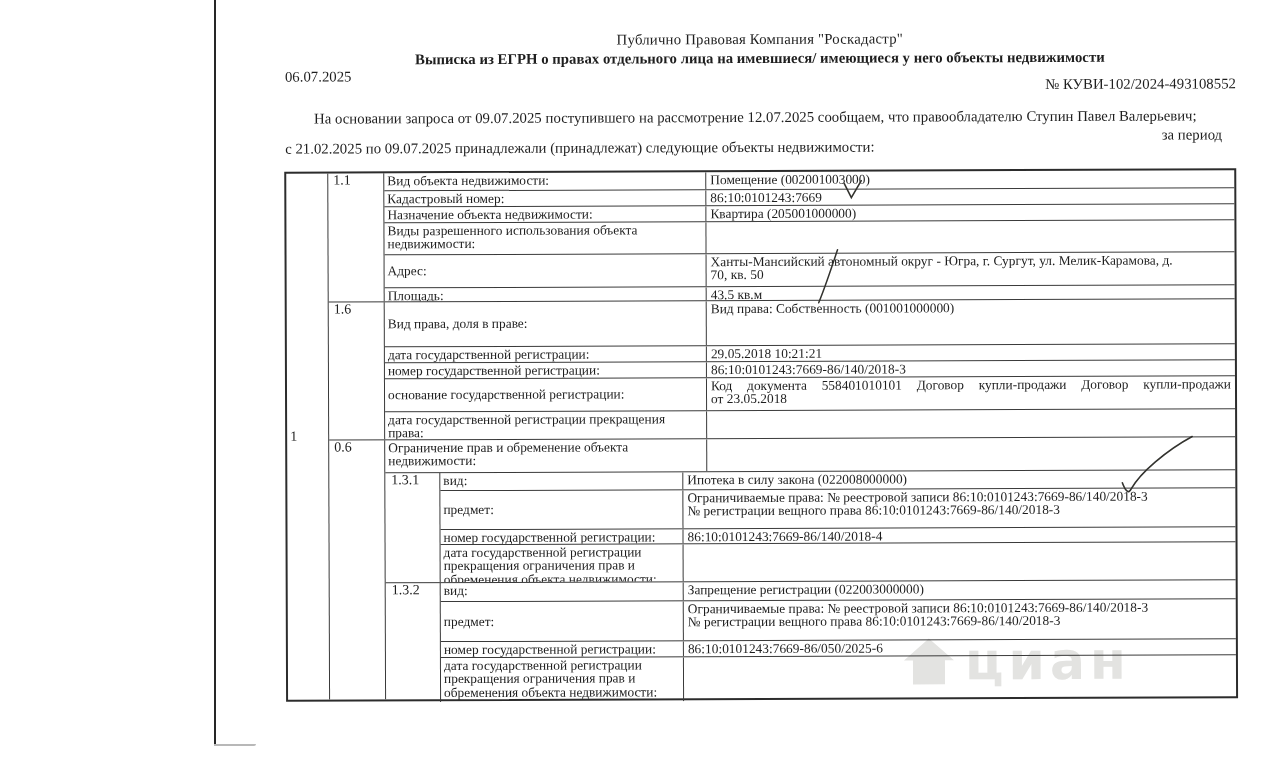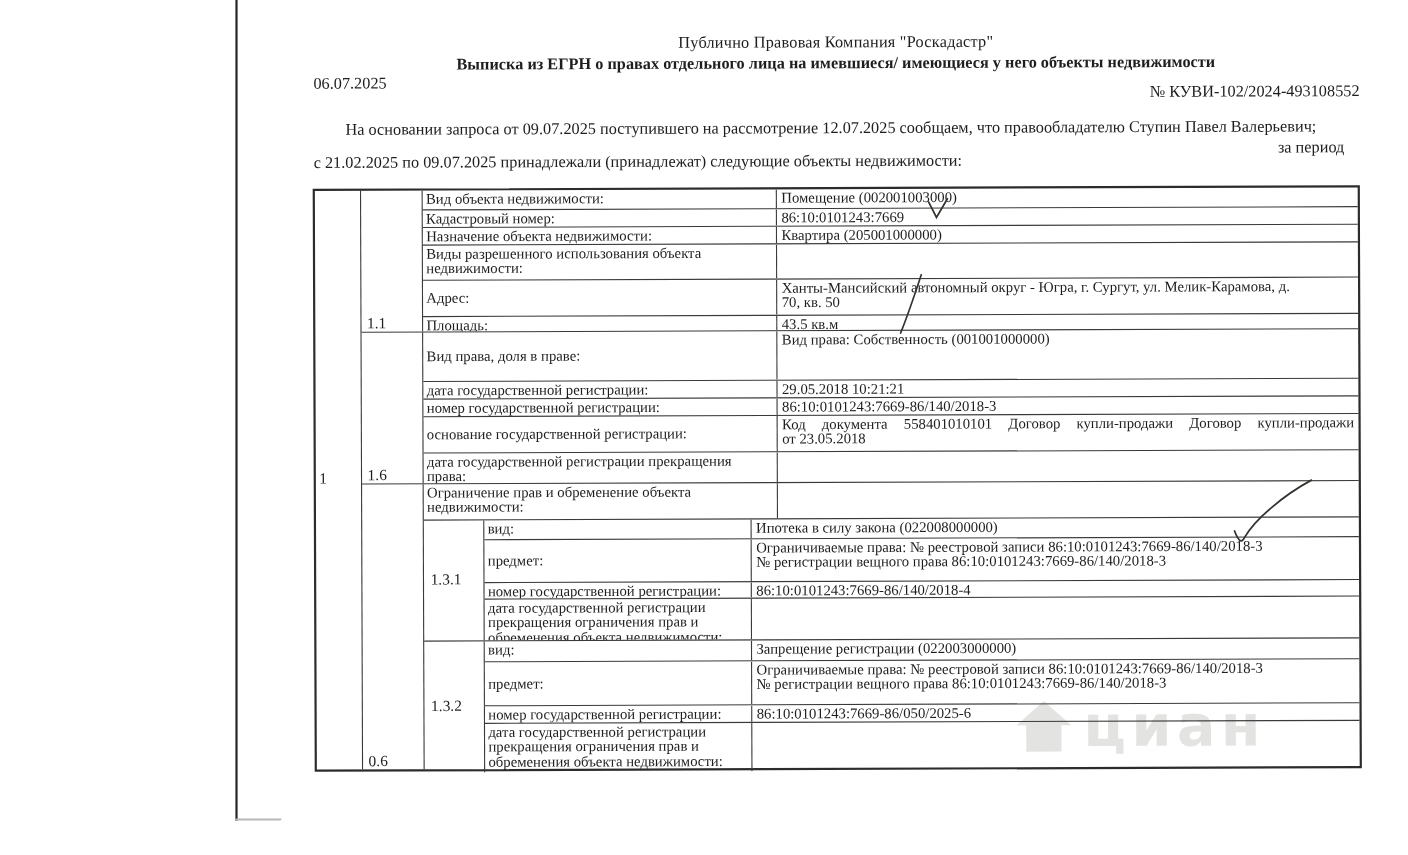--- a/index.html
+++ b/index.html
@@ -29,40 +29,40 @@
   .intro-2{position:absolute;top:128px;right:14px;font-size:14.8px;}
   .intro-3{position:absolute;top:139px;left:1px;font-size:14.8px;}
 
   
   .tbl{position:absolute;left:0;top:170px;width:952px;height:530px;border:2px solid var(--bd-dark);
        display:flex;font-size:13.4px;line-height:13.4px;z-index:2;background:transparent;}
   .c-group{width:42px;flex:none;border-right:1px solid var(--bd);display:flex;align-items:center;padding-left:3px;font-size:14px;}
   .c-rest{flex:1;display:flex;flex-direction:column;min-width:0;}
   .sec{display:flex;min-height:0;}
   .sec + .sec{border-top:1px solid var(--bd);}
-  .c-no{width:56px;flex:none;border-right:1px solid var(--bd);display:flex;align-items:flex-end;padding-left:5px;font-size:14px;}
+  .c-no{width:56px;flex:none;border-right:1px solid var(--bd);display:flex;align-items:flex-start;padding-left:5px;font-size:14px;}
   .c-rows{flex:1;display:flex;flex-direction:column;min-width:0;}
   .row{display:flex;flex:none;overflow:hidden;min-width:0;}
   .row + .row, .subblock + .subblock, .row + .subblock{border-top:1px solid var(--bd);}
   .grow{flex:1 1 auto;}
   .lab{width:322px;flex:none;border-right:1px solid var(--bd);padding:1px 4px 1px 3px;}
   .val{flex:1;padding:1px 4px 1px 4px;min-width:0;}
   .lc .lab{display:flex;align-items:center;}
   .subblock{display:flex;flex:none;min-width:0;}
-  .c-subno{width:55px;flex:none;border-right:1px solid var(--bd);display:flex;align-items:center;padding-left:6px;font-size:14px;}
+  .c-subno{width:55px;flex:none;border-right:1px solid var(--bd);display:flex;padding-left:6px;font-size:14px;}
   .sub-rows{flex:1;display:flex;flex-direction:column;min-width:0;}
   .subblock .lab{width:243px;}
   .just-line{text-align:justify;text-align-last:justify;}
 
   
   .mark{position:absolute;z-index:5;}
   .mark path{stroke:#33332f;fill:none;stroke-linecap:round;}
 
   
-  .wm{position:absolute;left:636px;top:636px;z-index:1;display:flex;align-items:flex-start;gap:9px;
+  .wm{position:absolute;left:616px;top:636px;z-index:1;display:flex;align-items:center;gap:9px;
       color:var(--wm);font-family:"DejaVu Sans","Liberation Sans",sans-serif;font-weight:bold;
       font-size:52px;letter-spacing:5px;line-height:1;}
   .wm svg{display:block;}
 </style>
 </head>
 <body>
 
 <div class="page">
 
   <div class="scan-line-v"></div>

